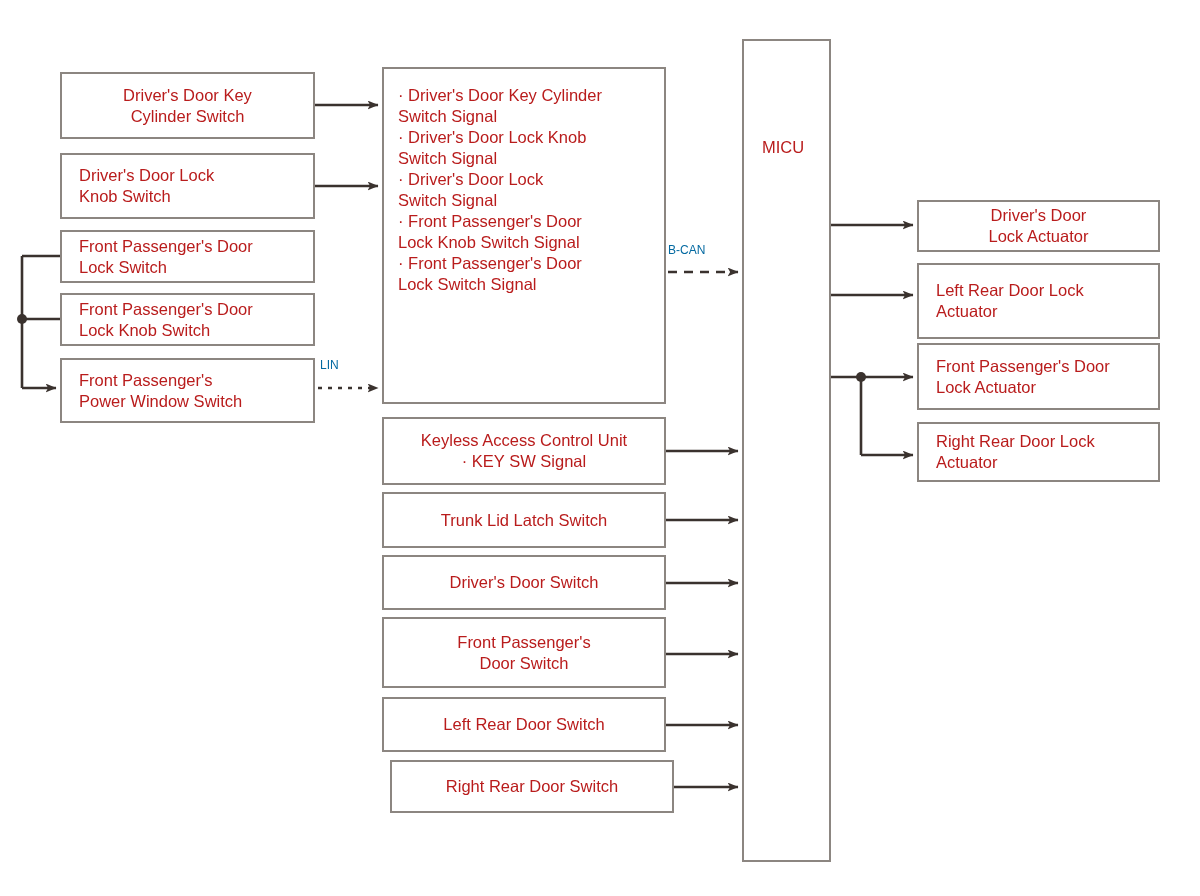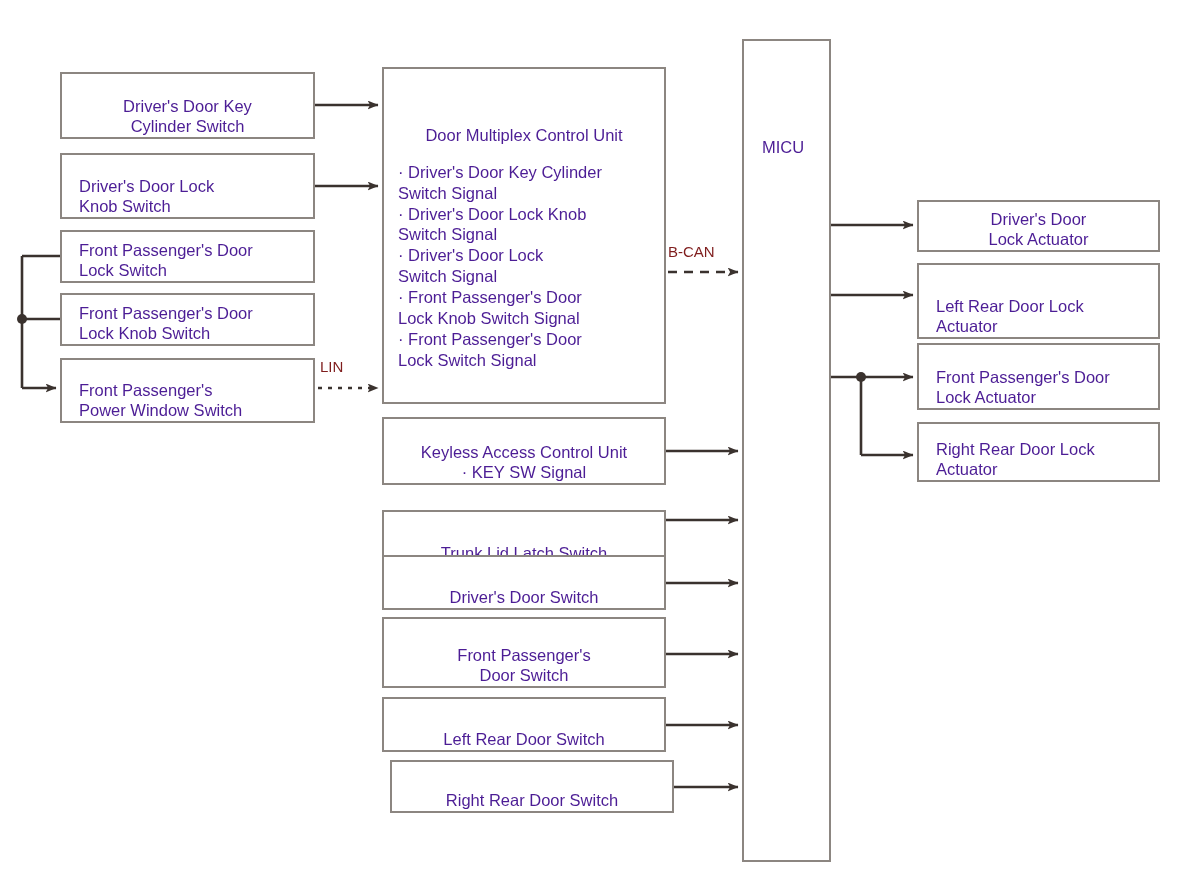--- a/index.html
+++ b/index.html
@@ -25,23 +25,23 @@
     top: 0;
     width: 1200px;
     height: 896px;
   }
   .node-box {
     position: absolute;
     box-sizing: border-box;
     border: 2px solid #8c8681;
     background: #ffffff;
     display: flex;
-    align-items: flex-end;
+    align-items: center;
     justify-content: center;
-    color: #4c1d95;
+    color: #b91c1c;
     line-height: 1.25;
   }
   .node-label {
     white-space: pre-line;
     font-size: 16.5px;
   }
   .align-left .node-label { text-align: left; width: 100%; padding-left: 17px; box-sizing: border-box; }
   .align-center .node-label { text-align: center; }
   .dmcu {
     display: block;
@@ -65,22 +65,22 @@
     display: block;
   }
   .micu-label {
     font-size: 16.5px;
     text-align: left;
     padding-left: 18px;
     margin-top: 96px;
   }
   .bus-label {
     position: absolute;
-    font-size: 15px;
-    color: #7f1d1d;
+    font-size: 12px;
+    color: #0369a1;
     white-space: nowrap;
   }
 </style>
 </head>
 <body>
 
 <div id="diagram-root">
 
   <svg id="wires" viewBox="0 0 1200 896" xmlns="http://www.w3.org/2000/svg">
     <defs>
@@ -136,38 +136,37 @@
   <div class="node-box align-left" style="left:60px; top:293px; width:255px; height:53px;">
     <div class="node-label">Front Passenger's Door
 Lock Knob Switch</div>
   </div>
   <div class="node-box align-left" style="left:60px; top:358px; width:255px; height:65px;">
     <div class="node-label">Front Passenger's
 Power Window Switch</div>
   </div>
 
   <div class="node-box dmcu" style="left:382px; top:67px; width:284px; height:337px;">
-    <div class="dmcu-title">Door Multiplex Control Unit</div>
     <div class="dmcu-list">· Driver's Door Key Cylinder
 Switch Signal
 · Driver's Door Lock Knob
 Switch Signal
 · Driver's Door Lock
 Switch Signal
 · Front Passenger's Door
 Lock Knob Switch Signal
 · Front Passenger's Door
 Lock Switch Signal</div>
   </div>
 
   <div class="node-box align-center" style="left:382px; top:417px; width:284px; height:68px;">
     <div class="node-label">Keyless Access Control Unit
 · KEY SW Signal</div>
   </div>
-  <div class="node-box align-center" style="left:382px; top:492px; width:284px; height:56px;margin-top:18px;">
+  <div class="node-box align-center" style="left:382px; top:492px; width:284px; height:56px;">
     <div class="node-label">Trunk Lid Latch Switch</div>
   </div>
   <div class="node-box align-center" style="left:382px; top:555px; width:284px; height:55px;">
     <div class="node-label">Driver's Door Switch</div>
   </div>
   <div class="node-box align-center" style="left:382px; top:617px; width:284px; height:71px;">
     <div class="node-label">Front Passenger's
 Door Switch</div>
   </div>
   <div class="node-box align-center" style="left:382px; top:697px; width:284px; height:55px;">

